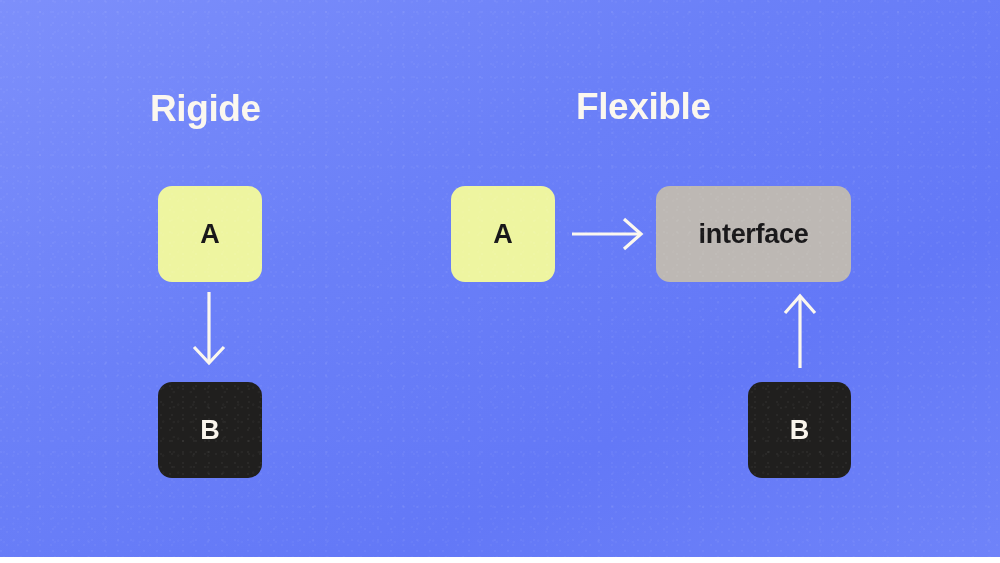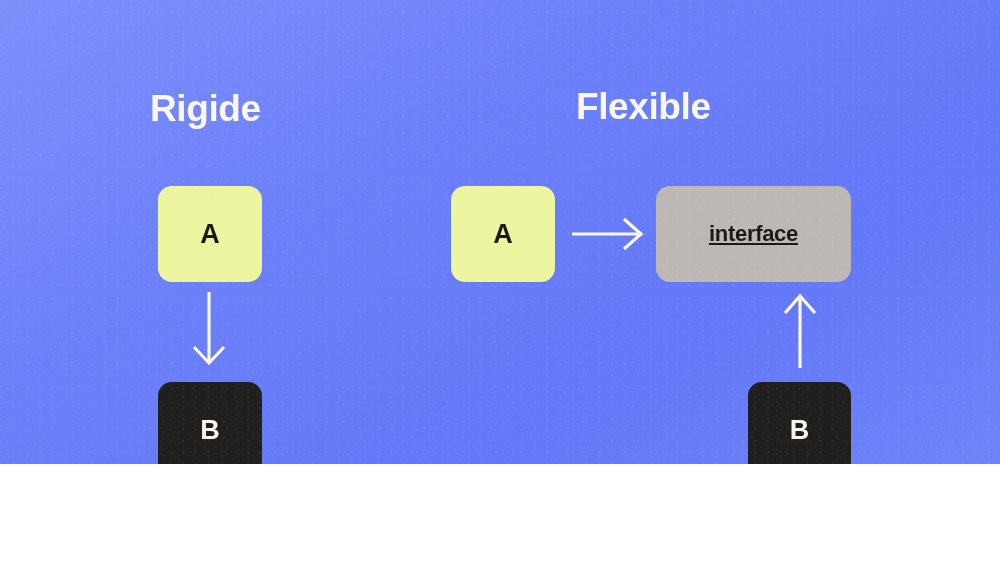--- a/index.html
+++ b/index.html
@@ -9,21 +9,21 @@
   body {
     width: 1000px;
     height: 563px;
     overflow: hidden;
     font-family: "Liberation Sans", sans-serif;
   }
 
   #canvas {
     position: relative;
     width: 1000px;
-    height: 464px;
+    height: 557px;
     background: linear-gradient(150deg, #7d8ffb 0%, #6b80f8 38%, #6378f7 70%, #6f83f9 100%);
     overflow: hidden;
     text-align: center;
   }
 
   
   #canvas::after {
     content: "";
     position: absolute;
     inset: 0;
@@ -53,21 +53,21 @@
     position: absolute;
     display: flex;
     align-items: center;
     justify-content: center;
     border-radius: 14px;
     font-weight: 700;
     line-height: 1;
     user-select: none;
   }
   .node-letter { font-size: 27px; letter-spacing: 0.2px; }
-  .node-word   { font-size: 22px; letter-spacing: -0.3px; text-decoration: underline; }
+  .node-word   { font-size: 27px; letter-spacing: -0.3px; }
 
   .node-yellow { background: #eef5a0; color: #19181a; }
   .node-dark   { background: #201f1e; color: #faf5ec; }
   .node-gray   { background: #bdb8b4; color: #19181a; }
 
   
   #node-a-left       { left: 158px; top: 186px; width: 104px; height: 96px; }
   #node-b-left       { left: 158px; top: 382px; width: 104px; height: 96px; }
   #arrow-down-left   { left: 183px; top: 292px; width: 52px; height: 74px; }
 

